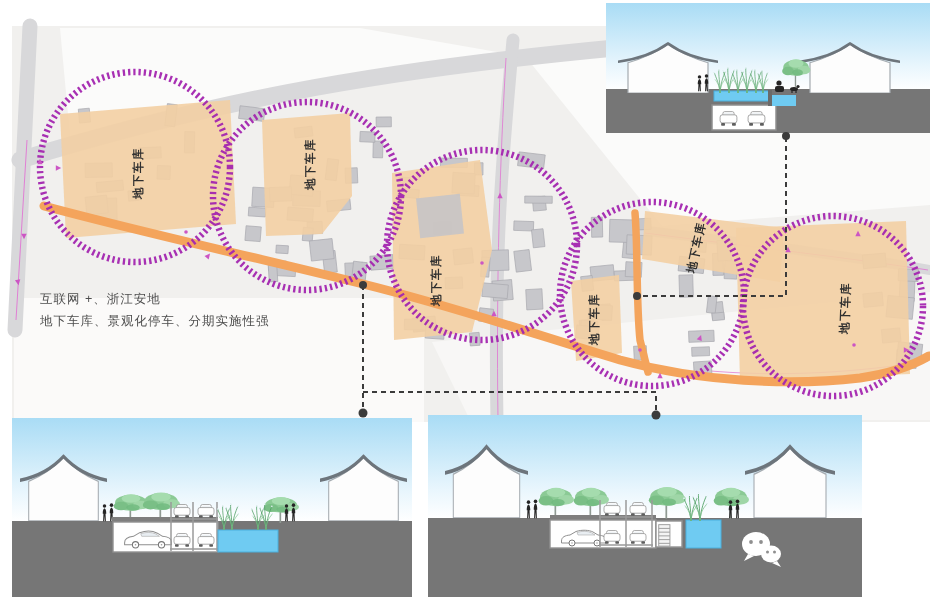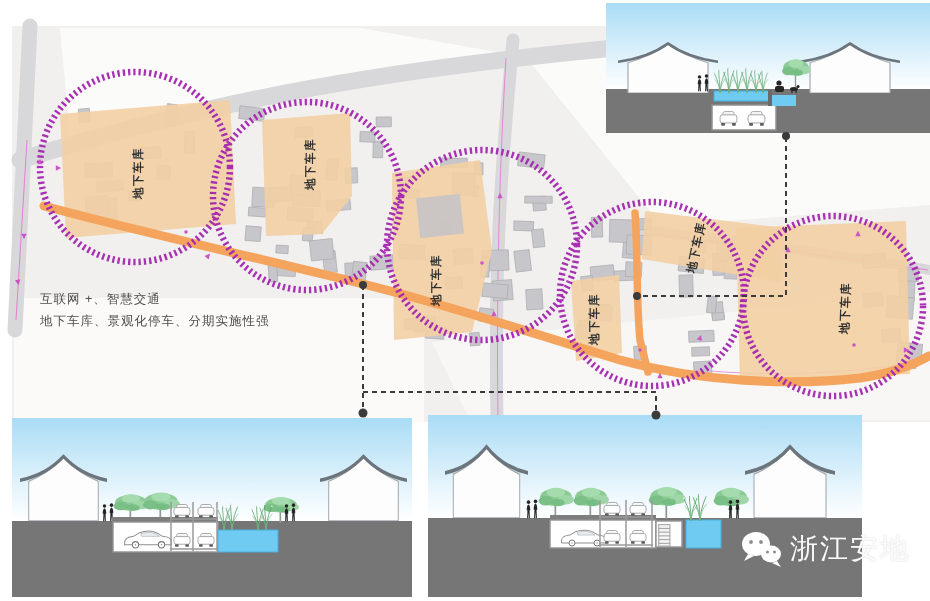--- a/index.html
+++ b/index.html
@@ -416,22 +416,21 @@
   <g fill="var(--connector)">
     <circle cx="786" cy="136" r="4"></circle>
       <circle cx="637" cy="296" r="4"></circle>
     <circle cx="363" cy="285" r="4"></circle>
       <circle cx="363" cy="413" r="4.5"></circle>
     <circle cx="656" cy="415" r="4.5"></circle>
   </g>
 </svg>
 
 <div id="text-block">
-  <p class="bullet">互联网 +、智慧交通</p>
+  <p class="bullet">互联网 +、浙江安地</p>
   <p class="bullet">地下车库、景观化停车、分期实施性强</p>
 </div>
 
 <div id="watermark">
   <svg width="44" height="40" viewBox="0 0 44 40">
     <use href="#b-wechat" x="0" y="0" width="44" height="40"></use>
   </svg>
-  <span class="brand">浙江安地</span>
 </div>
 
 </body></html>

